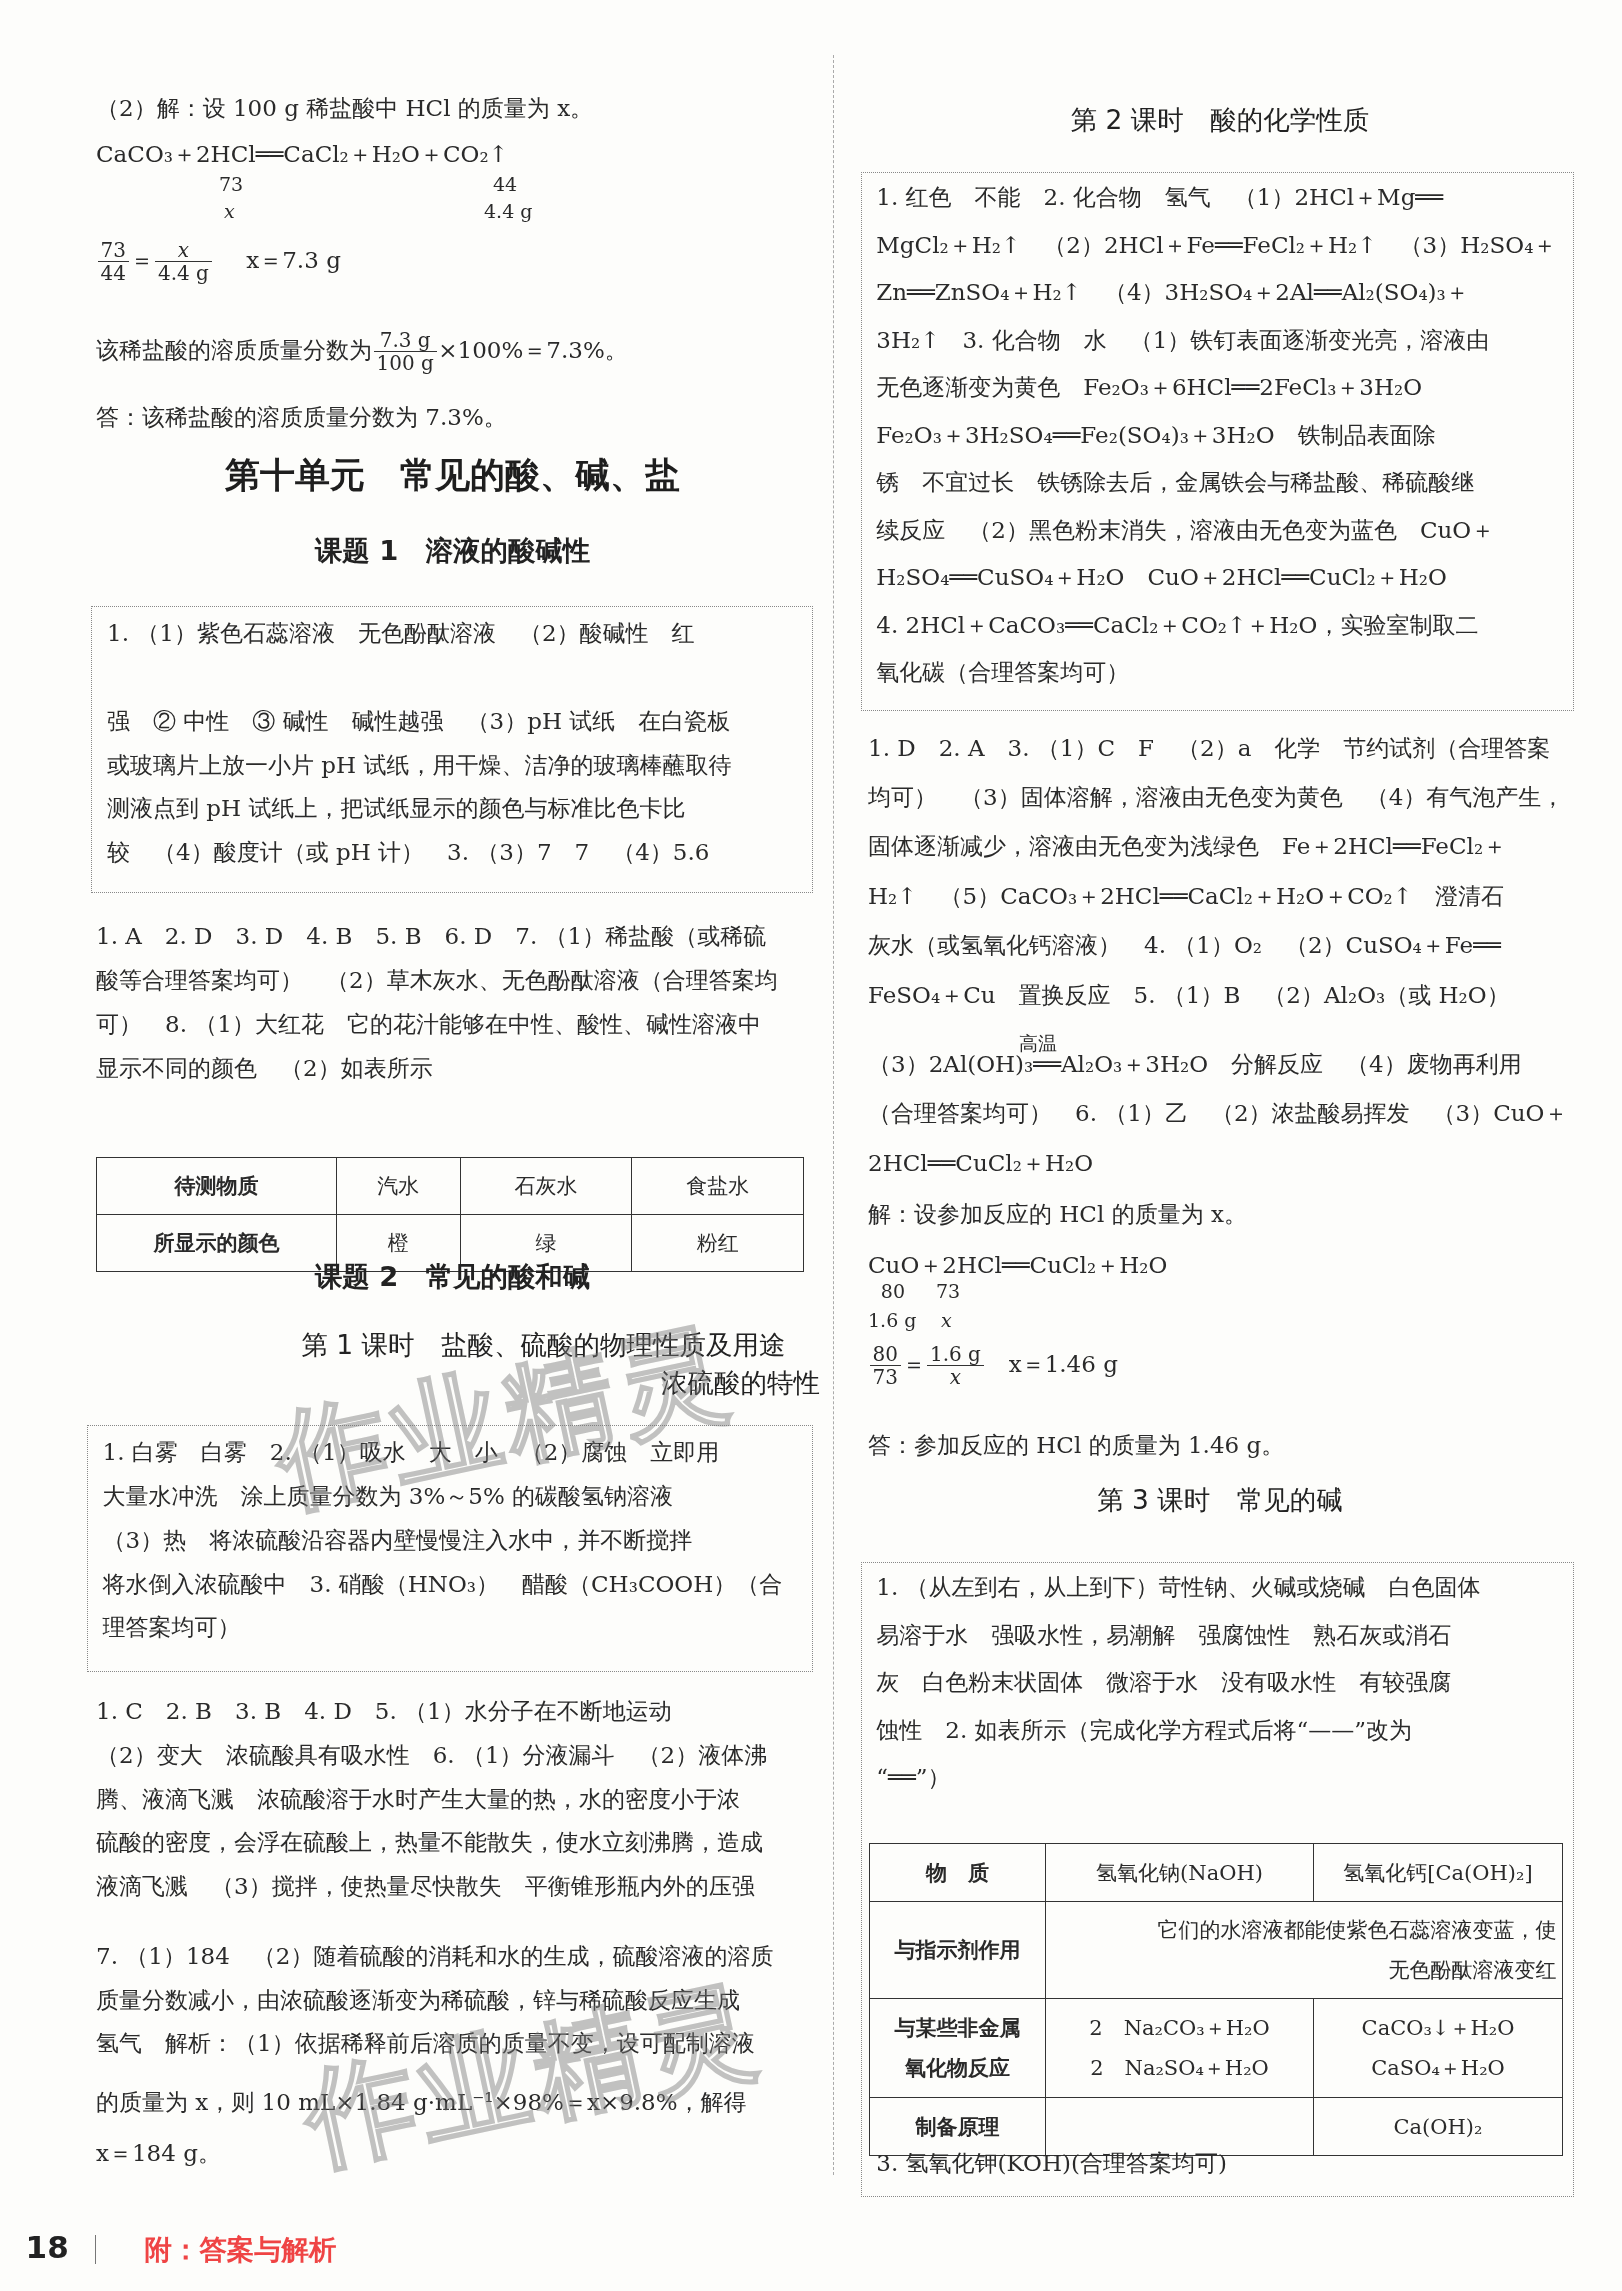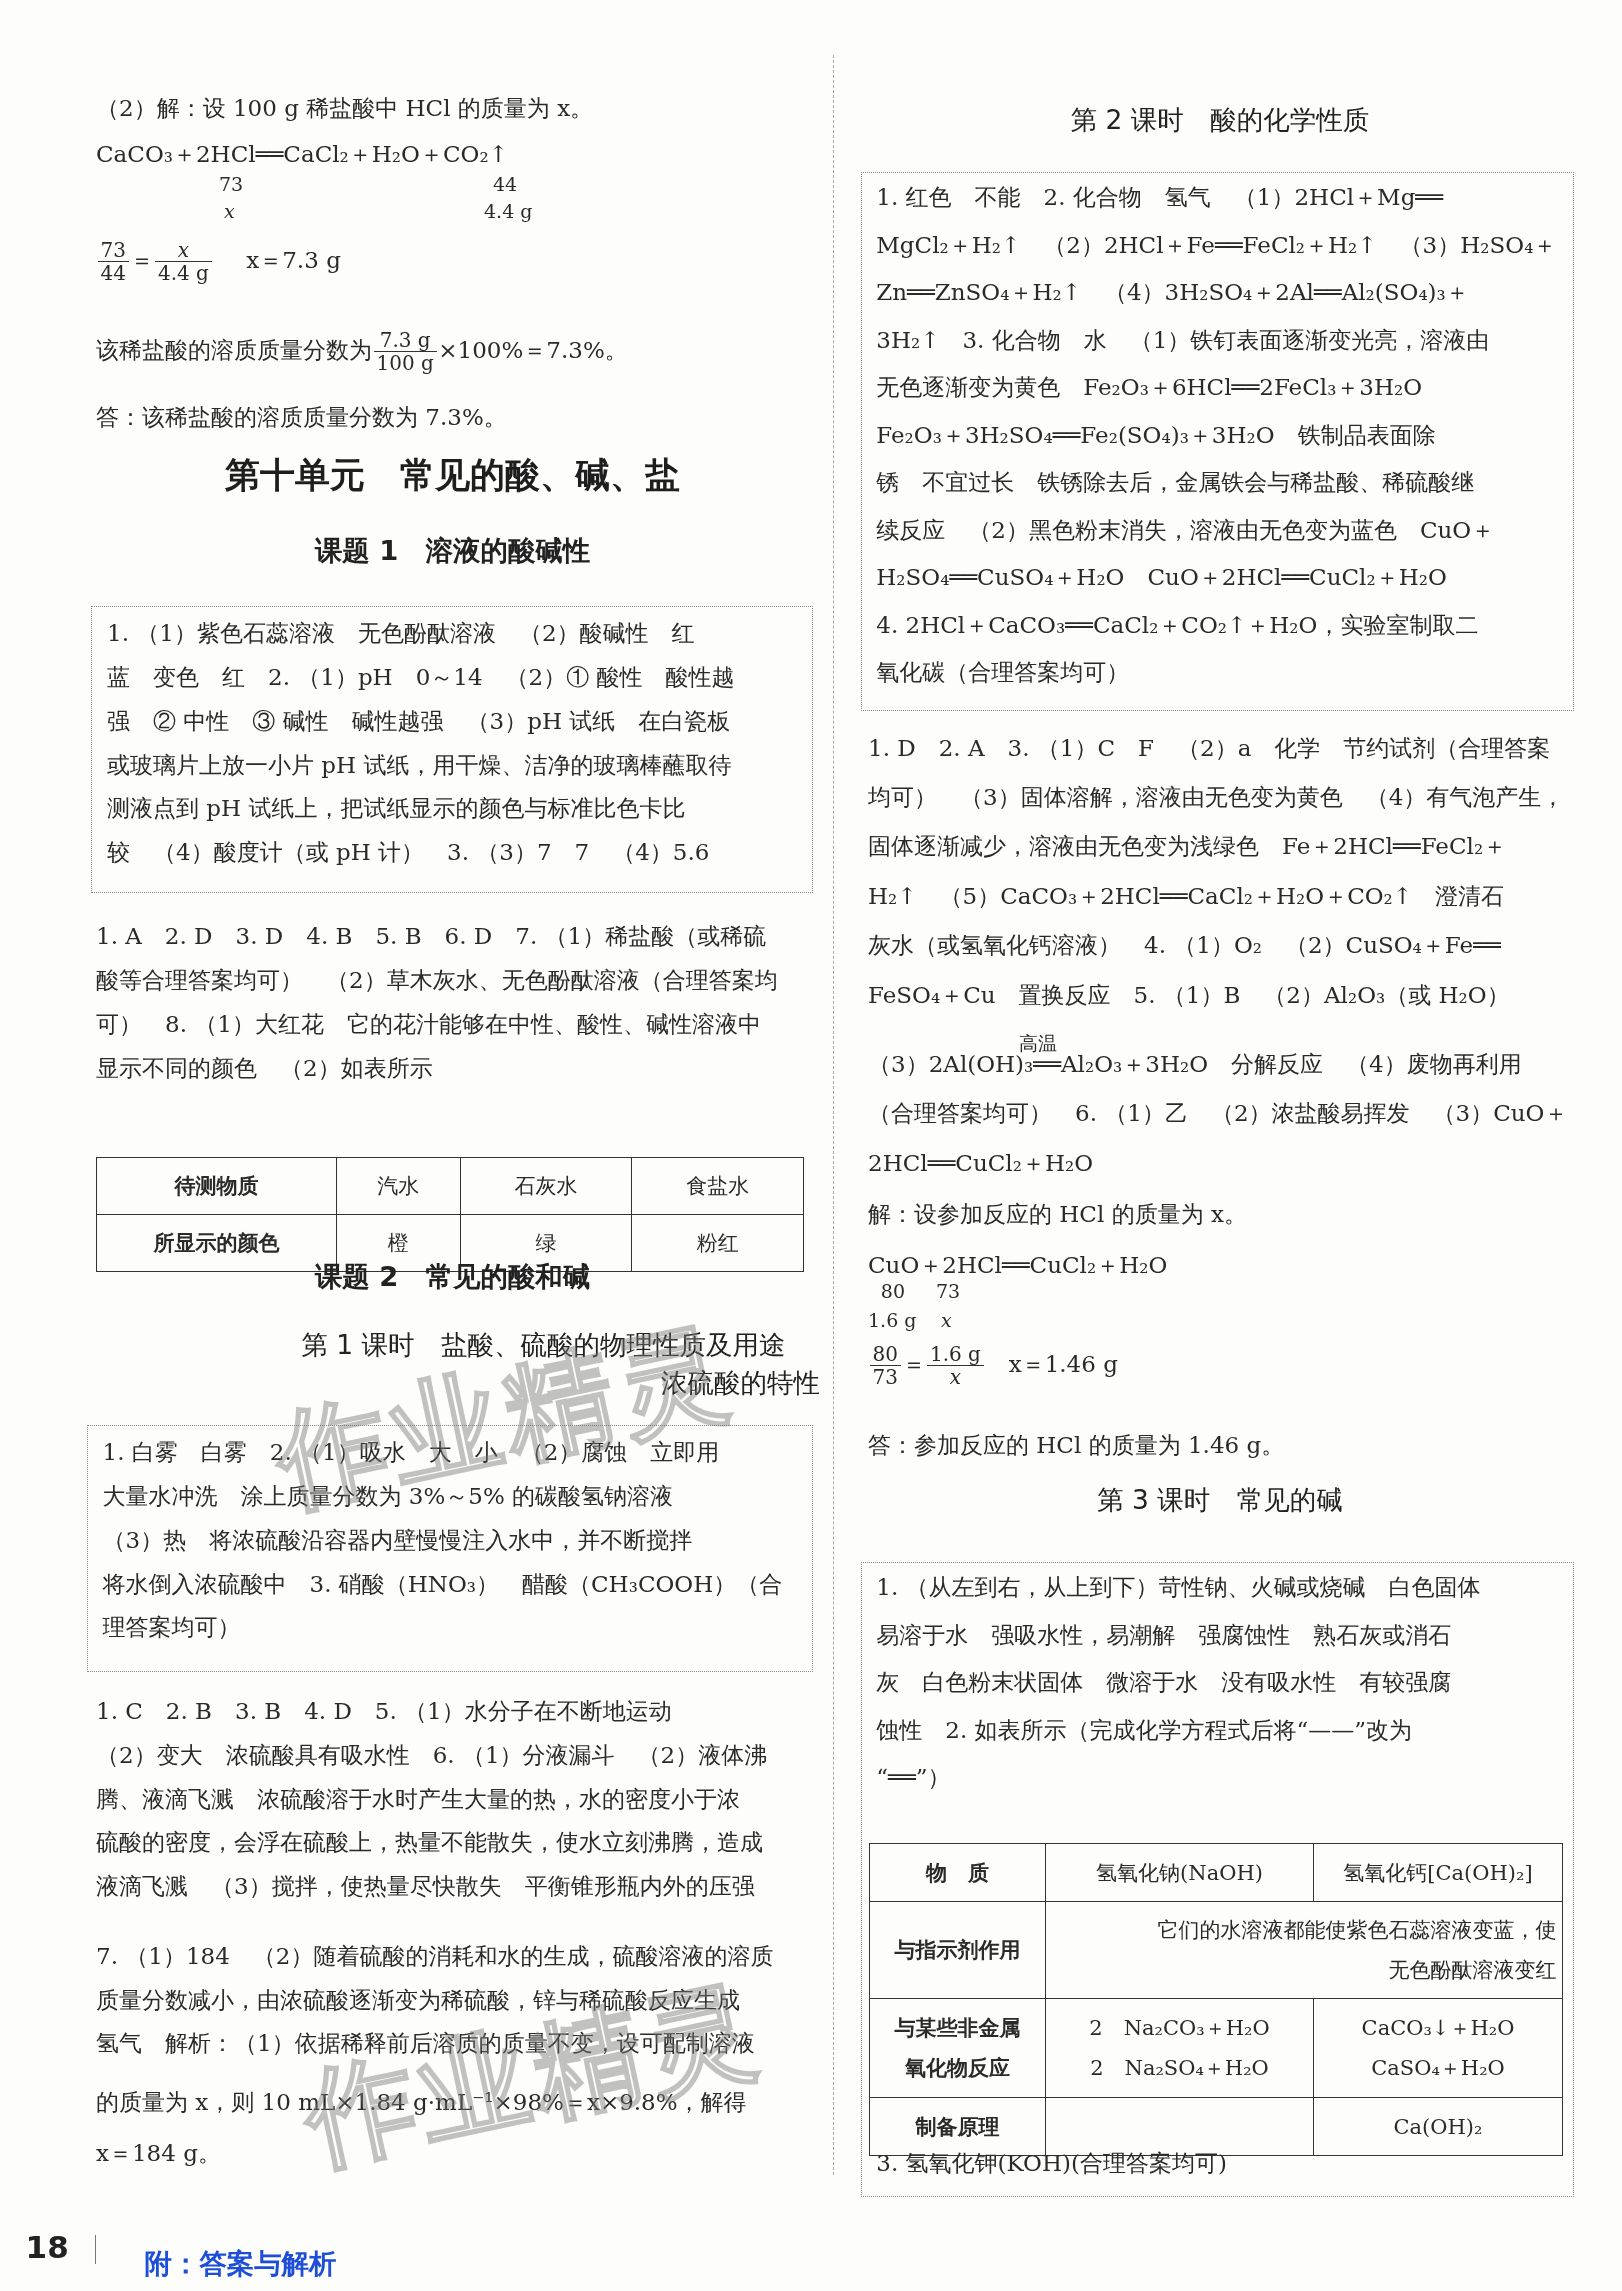--- a/index.html
+++ b/index.html
@@ -22,21 +22,21 @@
   .box .line { left: 14.6px; }
   .frac { display: inline-block; vertical-align: middle; text-align: center; font-size: 20px; line-height: 22px; margin: 0 1.8px; }
   .frac .num { display: block; border-bottom: 1.4px solid #333; padding: 0 2.7px; }
   .frac .den { display: block; padding: 0 2.7px; }
   table.t { position: absolute; border-collapse: collapse; font-size: 21px; margin-top: 33px; }
   table.t td { border: 1.4px solid #333; text-align: center; padding: 0 5.5px; }
   table.t td.hd { font-family: "DejaVu Sans", sans-serif; font-weight: bold; }
   .footer { position: absolute; left: 0; top: 2229px; width: 822px; height: 46px; }
   .pg { position: absolute; left: 0; top: 0; font-family: "DejaVu Sans", sans-serif; font-weight: bold; font-size: 31px; color: #222; }
   .pg-sep { position: absolute; left: 69px; top: 5.5px; width: 0; height: 29px; border-left: 1.8px solid #777; }
-  .pg-title { position: absolute; left: 119px; top: 17px; font-family: "DejaVu Sans", sans-serif; font-weight: bold; font-size: 27.4px; color: #1d4ed8; }
+  .pg-title { position: absolute; left: 119px; top: 3px; font-family: "DejaVu Sans", sans-serif; font-weight: bold; font-size: 27.4px; color: #ef4444; }
   .wm { position: absolute; font-family: "DejaVu Sans", sans-serif; font-weight: bold; font-size: 110px; color: transparent; -webkit-text-stroke: 1.8px rgba(120,120,120,0.45); transform: rotate(-12deg); letter-spacing: 5.5px; pointer-events: none; }
 </style>
 </head>
 <body>
 
 <div class="col col-left">
   <div class="line" style="top:93px">（2）解：设 100 g 稀盐酸中 HCl 的质量为 x。</div>
   <div class="line" style="top:139px">CaCO₃＋2HCl══CaCl₂＋H₂O＋CO₂↑</div>
   <div class="line small" style="top:172px;left:123px">73</div>
   <div class="line small" style="top:172px;left:397px">44</div>
@@ -49,21 +49,20 @@
   <div class="line" style="top:329px">
     <span>该稀盐酸的溶质质量分数为</span><span class="frac"><span class="num">7.3 g</span><span class="den">100 g</span></span><span>×100%＝7.3%。</span>
   </div>
   <div class="line" style="top:402px">答：该稀盐酸的溶质质量分数为 7.3%。</div>
 
   <div class="h-unit" style="top:452px">第十单元　常见的酸、碱、盐</div>
   <div class="h-topic" style="top:533px">课题 1　溶液的酸碱性</div>
 
   <div class="box" style="top:606px;left:-4.6px;width:722px;height:287px">
     <div class="line" style="top:11px">1. （1）紫色石蕊溶液　无色酚酞溶液　（2）酸碱性　红</div>
-    <div class="line" style="top:55px">蓝　变色　红　2. （1）pH　0～14　（2）① 酸性　酸性越</div>
     <div class="line" style="top:99px">强　② 中性　③ 碱性　碱性越强　（3）pH 试纸　在白瓷板</div>
     <div class="line" style="top:143px">或玻璃片上放一小片 pH 试纸，用干燥、洁净的玻璃棒蘸取待</div>
     <div class="line" style="top:186px">测液点到 pH 试纸上，把试纸显示的颜色与标准比色卡比</div>
     <div class="line" style="top:230px">较　（4）酸度计（或 pH 计）　3. （3）7　7　（4）5.6</div>
   </div>
 
   <div class="line" style="top:921px">1. A　2. D　3. D　4. B　5. B　6. D　7. （1）稀盐酸（或稀硫</div>
   <div class="line" style="top:965px">酸等合理答案均可）　（2）草木灰水、无色酚酞溶液（合理答案均</div>
   <div class="line" style="top:1009px">可）　8. （1）大红花　它的花汁能够在中性、酸性、碱性溶液中</div>
   <div class="line" style="top:1053px">显示不同的颜色　（2）如表所示</div>

